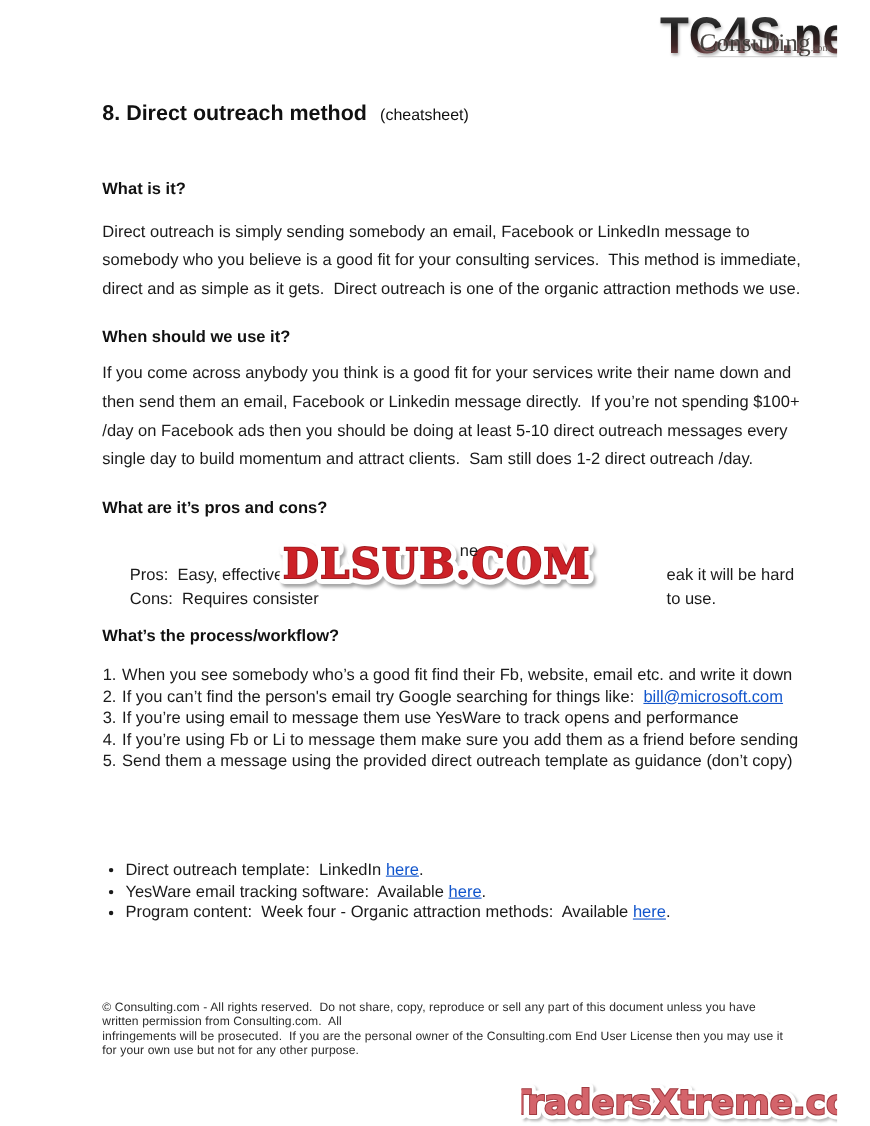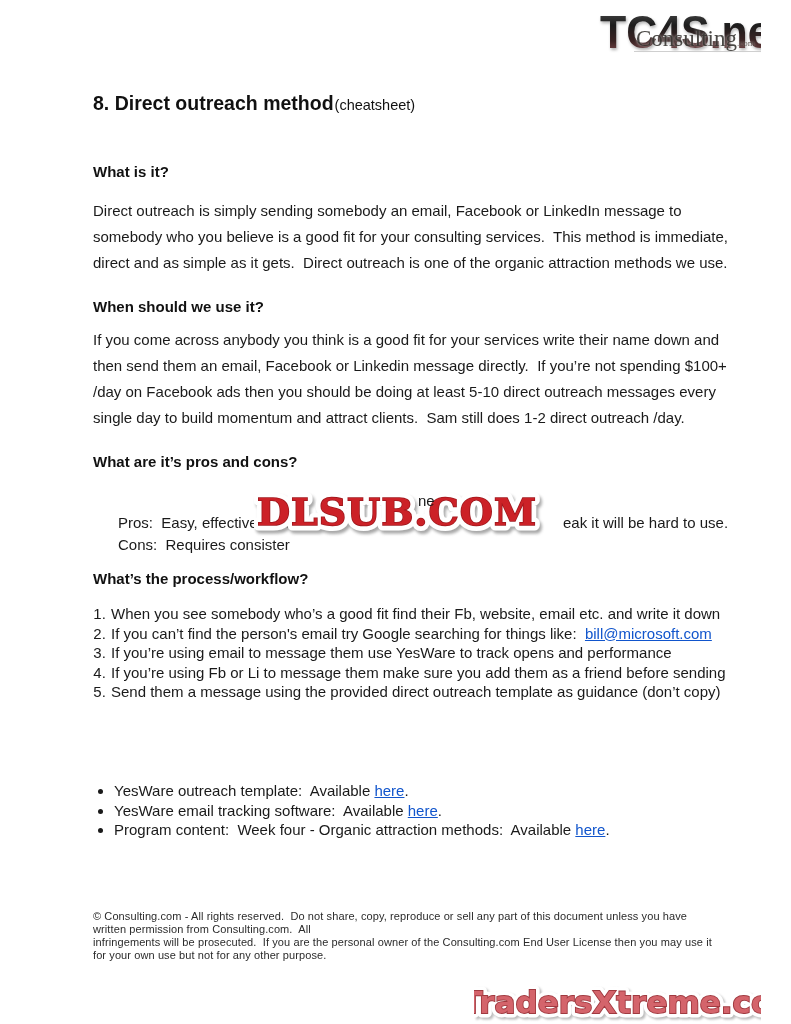--- a/index.html
+++ b/index.html
@@ -26,37 +26,37 @@
     font-size:9px;vertical-align:baseline;
     color:rgba(70,60,55,0.85);
   }
   #logo-underline{
     position:absolute;top:47px;left:38px;width:152px;height:0;
     border-top:1px solid #cfcfcf;
   }
   
   #doc-title{top:92px;left:93px;white-space:nowrap;}
   #doc-title .main{font-size:19.5px;font-weight:bold;color:#111;}
-  #doc-title .suffix{font-size:14.5px;font-weight:normal;color:#111;margin-left:1px;}
+  #doc-title .suffix{font-size:14.5px;font-weight:normal;color:#111;margin-left:12px;}
   .sec-heading{
     font-size:15px;font-weight:bold;color:#111;
     white-space:pre-wrap;left:93px;
   }
   .para{
     left:93px;width:640px;
     font-size:15px;line-height:26px;color:#1a1a1a;
     white-space:pre-wrap;
   }
   #h-what{top:163px;} #p-what{top:198px;}
   #h-when{top:298px;} #p-when{top:327px;}
   #h-pros{top:453px;}
   #proscons{top:490px;left:93px;width:640px;height:46px;font-size:15px;line-height:22px;}
   #proscons .row{position:relative;height:22px;white-space:pre-wrap;}
   #pros-frag{position:absolute;left:325px;top:0;z-index:6;background:transparent;}
-  #cons-end{position:absolute;left:423px;top:0;z-index:6;padding-left:47px;}
+  #cons-end{position:absolute;left:466px;top:0;z-index:6;padding-left:47px;}
   #h-process{top:570px;text-align:center;}
   #process-list{
     top:604px;left:93px;width:660px;
     margin:0;padding-left:17px;
     font-size:15px;line-height:19.6px;color:#1a1a1a;
   }
   #process-list li{white-space:pre-wrap;padding-left:1px;}
   #h-resources{top:746px;}
   #resource-list{
     top:781px;left:93px;width:660px;
@@ -128,21 +128,21 @@
   <div class="abs sec-heading" id="h-process">What’s the process/workflow?</div>
   <ol class="abs" id="process-list">
     <li>When you see somebody who’s a good fit find their Fb, website, email etc. and write it down</li>
     <li><span>If you can’t find the person's email try Google searching for things like:  </span><a class="doclink">bill@microsoft.com</a></li>
     <li>If you’re using email to message them use YesWare to track opens and performance</li>
     <li>If you’re using Fb or Li to message them make sure you add them as a friend before sending</li>
     <li>Send them a message using the provided direct outreach template as guidance (don’t copy)</li>
   </ol>
 
   <ul class="abs" id="resource-list">
-    <li><span>YesWare outreach template:  Available </span><a class="doclink">here</a><span>.</span></li>
+    <li><span>Direct outreach template:  LinkedIn </span><a class="doclink">here</a><span>.</span></li>
     <li><span>YesWare email tracking software:  Available </span><a class="doclink">here</a><span>.</span></li>
     <li><span>Program content:  Week four - Organic attraction methods:  Available </span><a class="doclink">here</a><span>.</span></li>
   </ul>
 
   <div class="abs" id="footer">© Consulting.com - All rights reserved.  Do not share, copy, reproduce or sell any part of this document unless you have written permission from Consulting.com.  All
 infringements will be prosecuted.  If you are the personal owner of the Consulting.com End User License then you may use it for your own use but not for any other purpose.</div>
 
   <div class="abs" id="wm-dlsub">
     <svg width="286" height="54" viewBox="0 0 286 54">
       <text x="143" y="41" text-anchor="middle" font-size="38" letter-spacing="1" fill="#ffffff" stroke="#ffffff" stroke-width="11" stroke-linejoin="round">DLSUB.COM</text>

